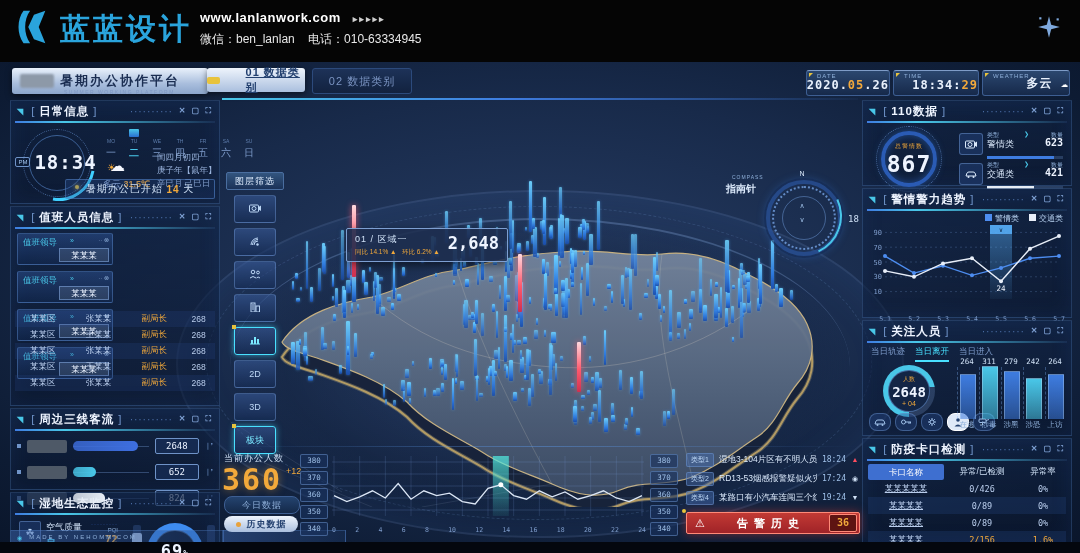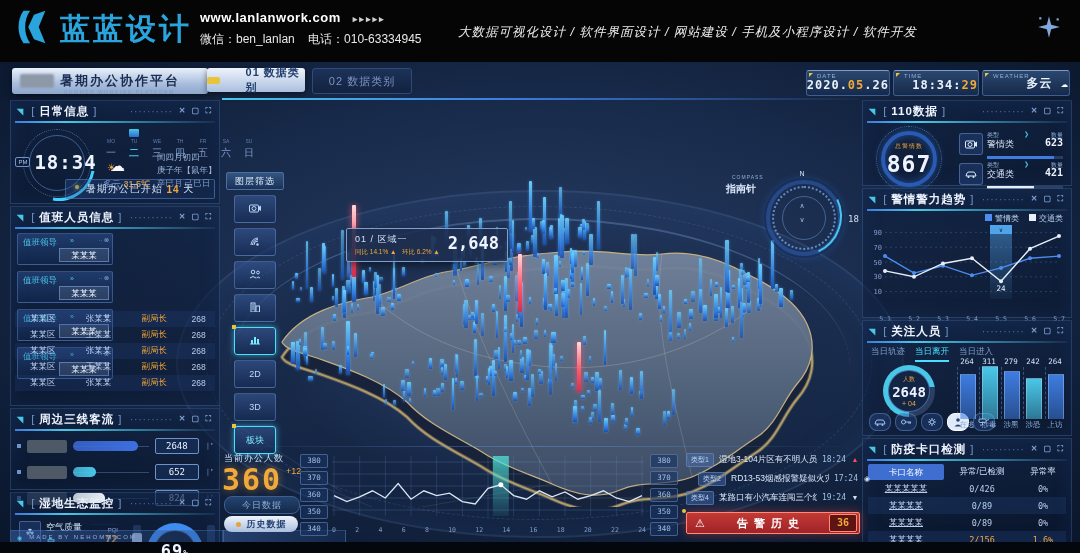--- a/index.html
+++ b/index.html
@@ -240,21 +240,20 @@
     <div class="site-block">
       <div class="site-line1">
         <span>www.lanlanwork.com</span>
         <span class="site-arrows">▸▸▸▸▸</span>
       </div>
       <div class="site-line2">
         <span>微信：ben_lanlan</span>&nbsp;&nbsp;&nbsp;
         <span>电话：010-63334945</span>
       </div>
     </div>
-    <div class="services">大数据可视化设计 / 软件界面设计 / 网站建设 / 手机及小程序设计 / 软件开发</div>
     <div class="collect">
       <span>
         <svg width="26" height="26" viewBox="0 0 24 24">
           <path fill="#7fa9dd" d="M12 2 L14 10 L22 12 L14 14 L12 22 L10 14 L2 12 L10 10 Z"></path>
           <rect x="3" y="3" width="2" height="2" fill="#7fa9dd"></rect>
           <rect x="19" y="4" width="2" height="2" fill="#7fa9dd"></rect>
         </svg>
       </span>
     </div>
   </div>
@@ -684,21 +683,21 @@
       </div>
       <div class="compass-val">18</div>
     </div>
 
     <div class="title-plaque">
       <div class="title-redacted"></div>
       <div class="title-text">暑期办公协作平台</div>
     </div>
     <div class="title-sub">SUMMER WORKING PLATFORM</div>
     <div id="header-tabs">
-        <div class="tab active" style="left: 207px; width: 98px;">
+        <div class="tab active" style="left: 207px; width: 98px; text-decoration: underline;">
           <span class="tab-dot"></span>
           <span>01 数据类别</span>
         </div>
         <div class="tab inactive" style="left: 312px; width: 98px;">
           <span>02 数据类别</span>
         </div>
       </div>
 
     <div class="mini-plaque" style="left:806px;top:8px;width:82px;">
       <div class="mini-corner"></div>
@@ -1272,21 +1271,21 @@
         <div class="ybox">340</div>
       </div>
 
     <div class="abs" style="left:686px;top:390px;width:172px;height:56px;" id="alert-rows">
         <div class="alert-row" style="top: 0px;">
           <span class="alert-badge">类型1</span>
           <span class="alert-text">湿地3-104片区有不明人员闯入</span>
           <span class="alert-time">18:24</span>
           <span class="alert-ic" style="color:#ff4d5e">▲</span>
         </div>
-        <div class="alert-row" style="top: 19px; margin-left: 12px;">
+        <div class="alert-row" style="top: 19px;">
           <span class="alert-badge">类型2</span>
           <span class="alert-text">RD13-53烟感报警疑似火灾</span>
           <span class="alert-time">17:24</span>
           <span class="alert-ic" style="color:#cfe0f5">◉</span>
         </div>
         <div class="alert-row" style="top: 38px;">
           <span class="alert-badge">类型4</span>
           <span class="alert-text">某路口有小汽车连闯三个红灯</span>
           <span class="alert-time">19:24</span>
           <span class="alert-ic" style="color:#cfe0f5">▼</span>

